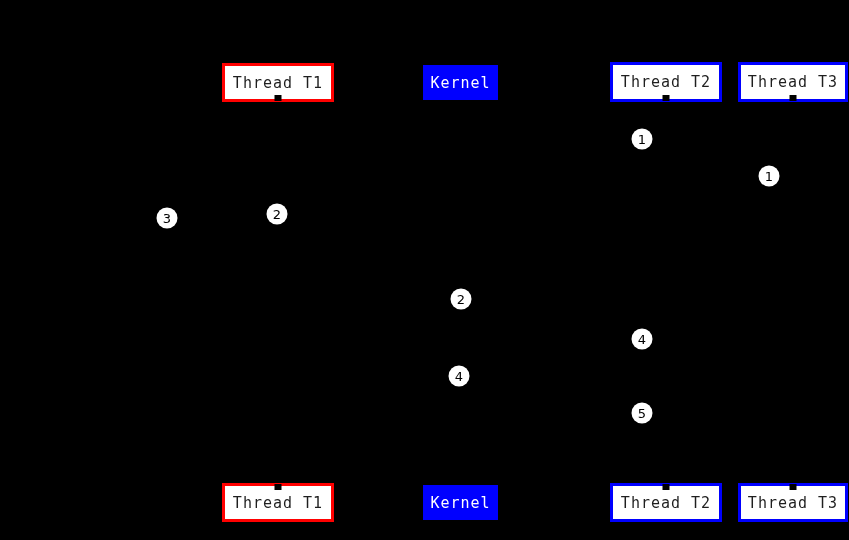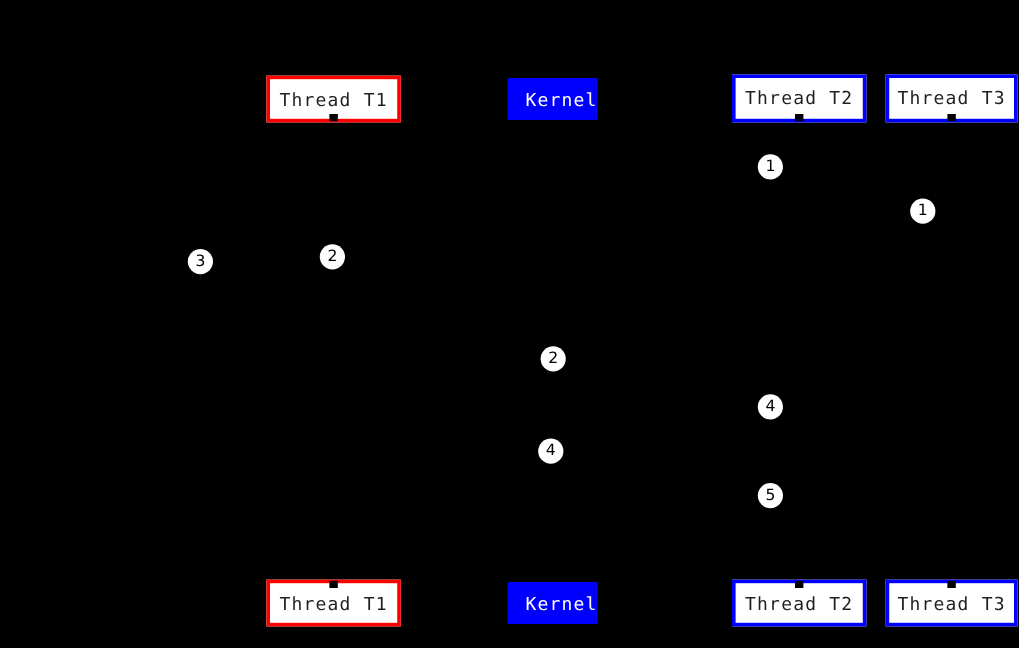--- a/index.html
+++ b/index.html
@@ -26,21 +26,20 @@
     font-size: 15px;
     letter-spacing: 1px;
     white-space: nowrap;
   }
   .node.red    { border: 3px solid var(--red, #f00); }
   .node.blue   { border: 3px solid var(--blue, #00f); margin-left: 22px; }
   .node.kernel {
     background: var(--blue, #00f);
     color: var(--kernel-text, #fff);
     border: none;
-    justify-content: flex-end;
   }
   .notch {
     position: absolute;
     left: 50%;
     transform: translateX(-50%);
     width: 7px;
     height: 6px;
     background: var(--lifeline, #000);
   }
   .row-top .notch    { bottom: -2px; }

